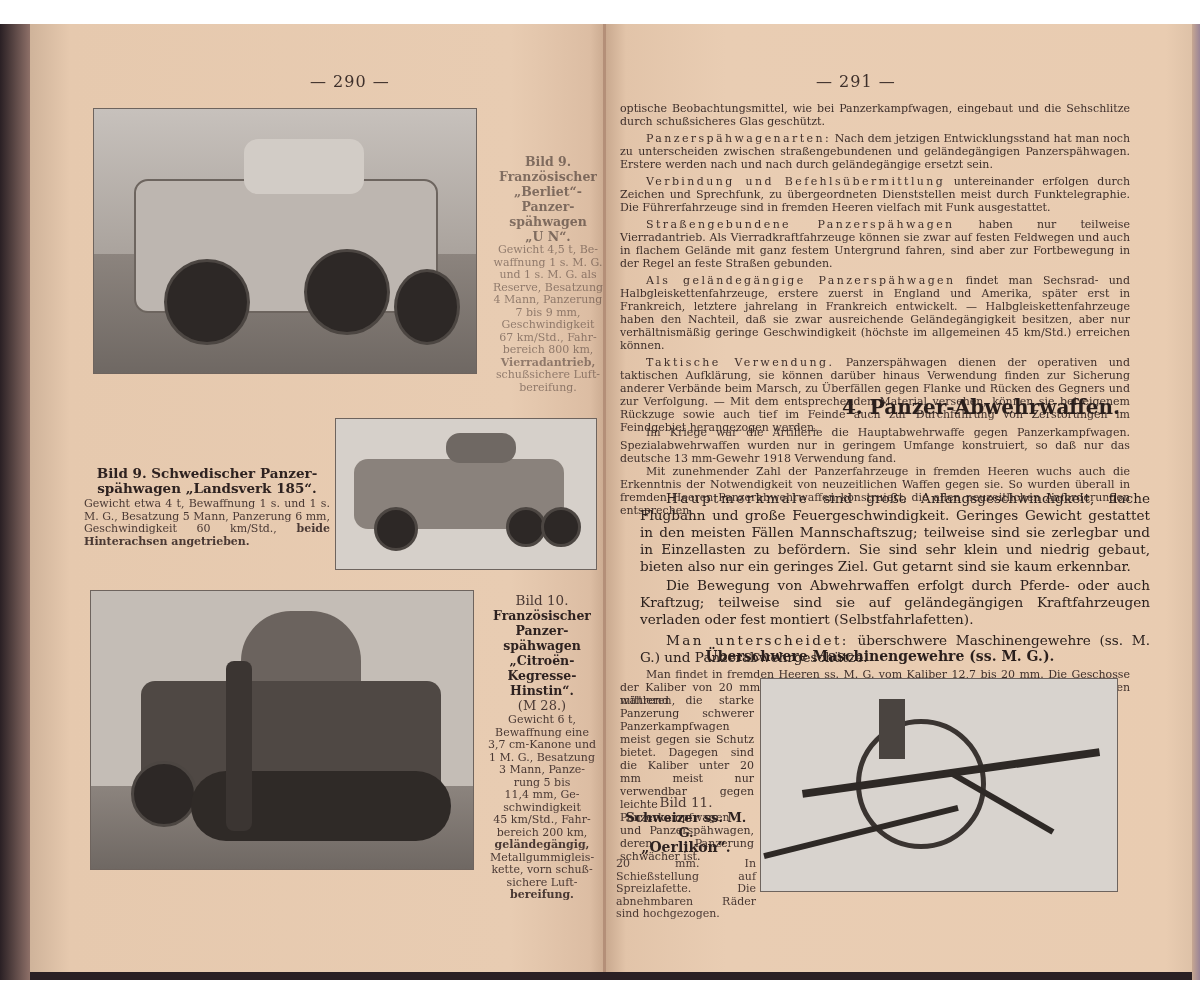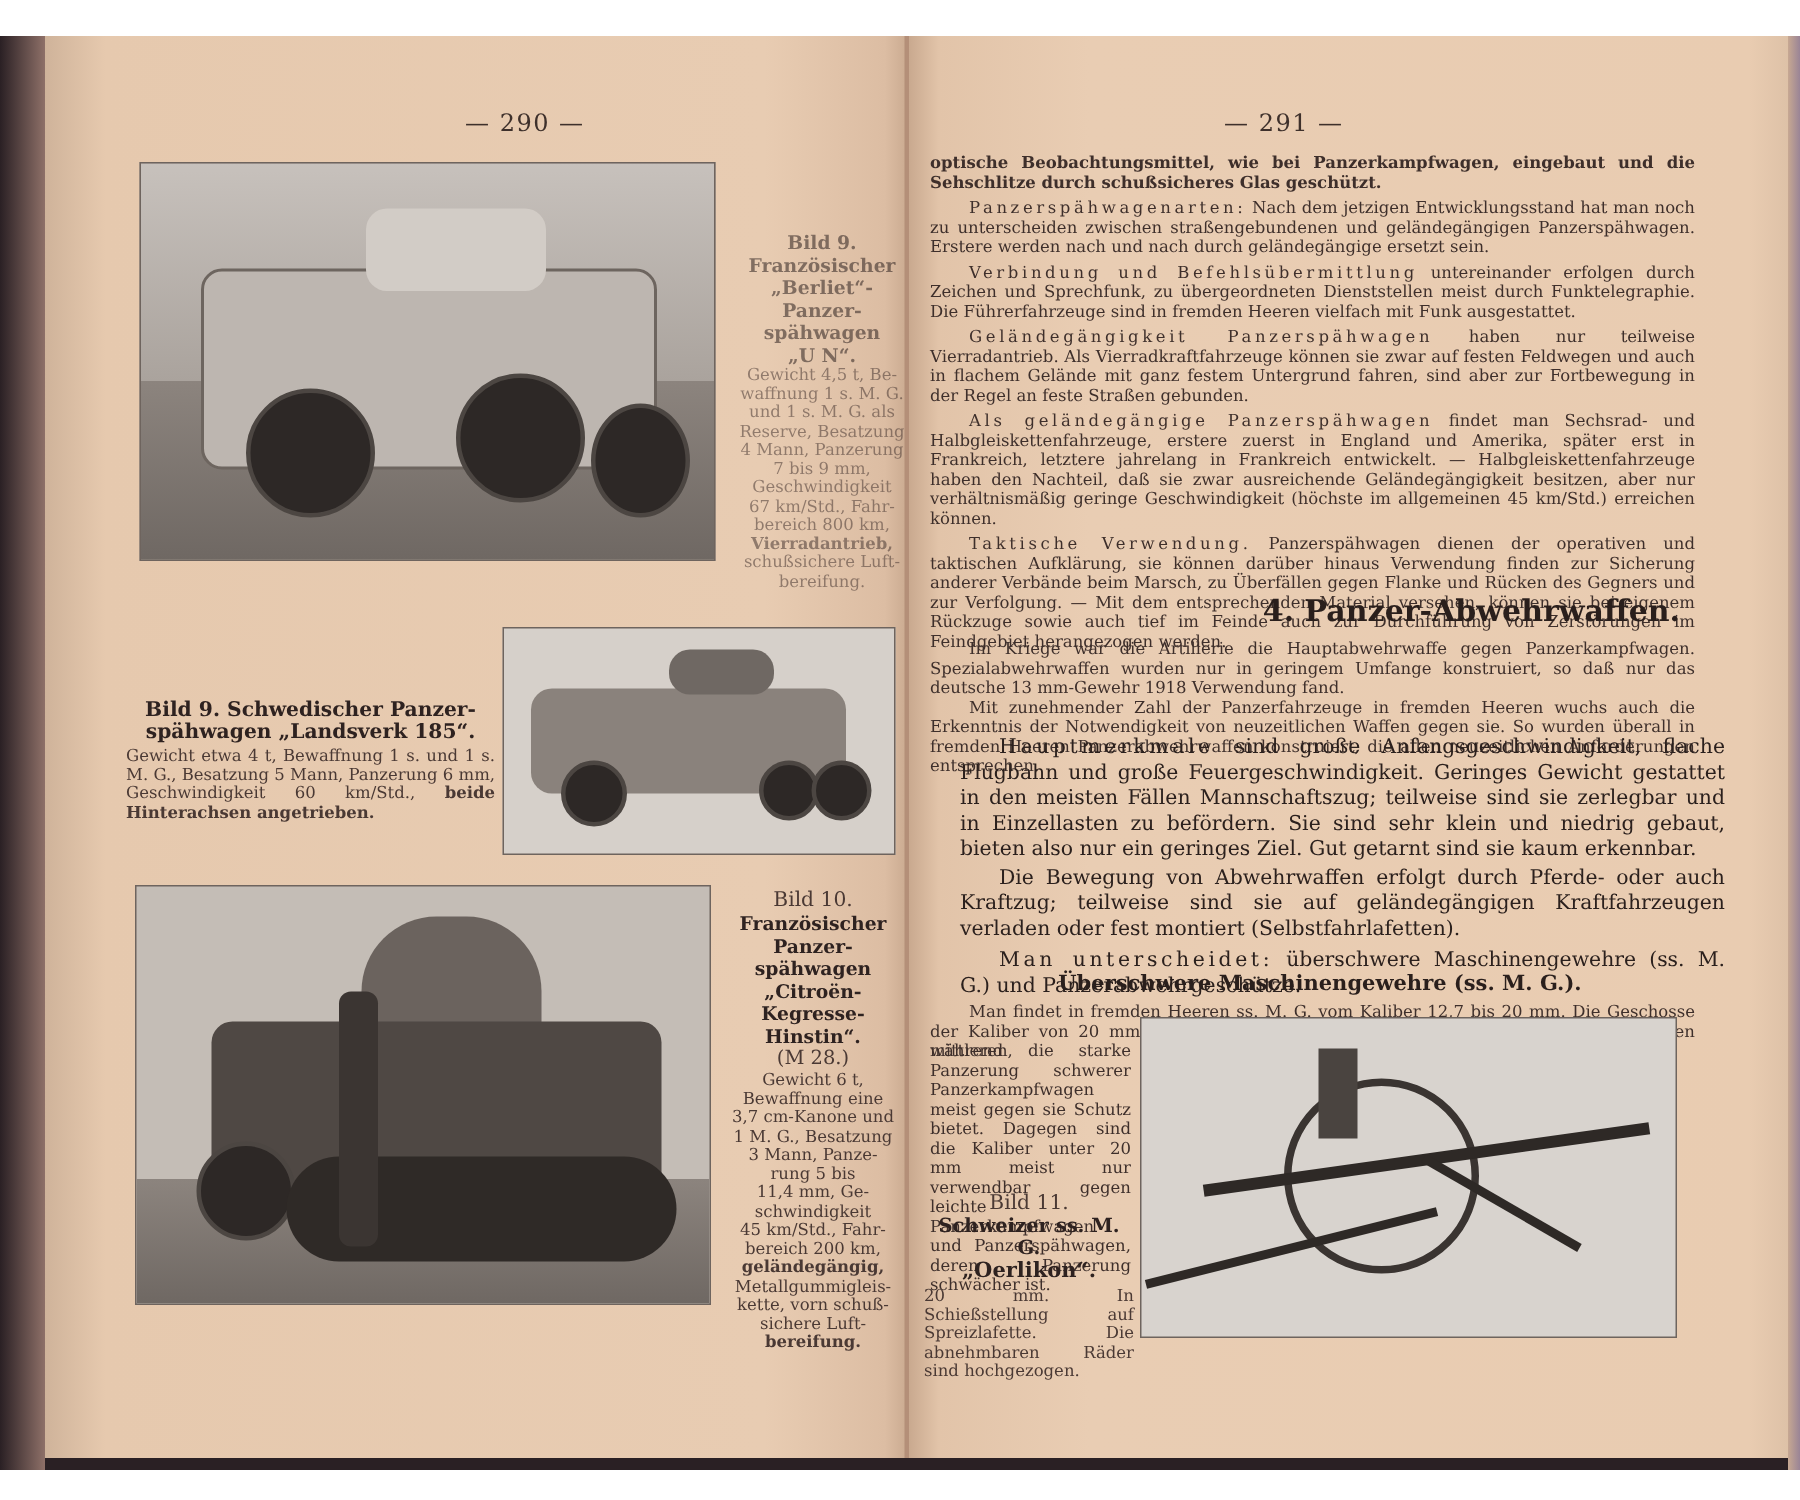--- a/index.html
+++ b/index.html
@@ -117,24 +117,24 @@
       <div class="b">bereifung.</div>
     </div>
   </div>
 
   <div class="gutter"></div>
 
   <div class="page page-right">
     <div class="pagenum" style="left:210px;">— 291 —</div>
 
     <div class="txt" style="left:14px;top:78px;width:510px;">
-      <p style="text-indent:0;font-weight:bold;"><span>optische Beobachtungsmittel, wie bei Panzerkampfwagen, eingebaut und die Sehschlitze durch schußsicheres Glas geschützt.</span></p>
+      <p style="text-indent:0;"><span>optische Beobachtungsmittel, wie bei Panzerkampfwagen, eingebaut und die Sehschlitze durch schußsicheres Glas geschützt.</span></p>
       <p style="margin-top:4px;"><span class="sp">Panzerspähwagenarten:</span><span> Nach dem jetzigen Entwicklungsstand hat man noch zu unterscheiden zwischen straßengebundenen und geländegängigen Panzerspähwagen. Erstere werden nach und nach durch geländegängige ersetzt sein.</span></p>
       <p style="margin-top:4px;"><span class="sp">Verbindung und Befehlsübermittlung</span><span> untereinander erfolgen durch Zeichen und Sprechfunk, zu übergeordneten Dienststellen meist durch Funktelegraphie. Die Führerfahrzeuge sind in fremden Heeren vielfach mit Funk ausgestattet.</span></p>
-      <p style="margin-top:4px;"><span class="sp">Geländegängigkeit Panzerspähwagen</span><span> haben nur teilweise Vierradantrieb. Als Vierradkraftfahrzeuge können sie zwar auf festen Feldwegen und auch in flachem Gelände mit ganz festem Untergrund fahren, sind aber zur Fortbewegung in der Regel an feste Straßen gebunden.</span></p>
+      <p style="margin-top:4px;"><span class="sp">Straßengebundene Panzerspähwagen</span><span> haben nur teilweise Vierradantrieb. Als Vierradkraftfahrzeuge können sie zwar auf festen Feldwegen und auch in flachem Gelände mit ganz festem Untergrund fahren, sind aber zur Fortbewegung in der Regel an feste Straßen gebunden.</span></p>
       <p style="margin-top:4px;"><span class="sp">Als geländegängige Panzerspähwagen</span><span> findet man Sechsrad- und Halbgleiskettenfahrzeuge, erstere zuerst in England und Amerika, später erst in Frankreich, letztere jahrelang in Frankreich entwickelt. — Halbgleiskettenfahrzeuge haben den Nachteil, daß sie zwar ausreichende Geländegängigkeit besitzen, aber nur verhältnismäßig geringe Geschwindigkeit (höchste im allgemeinen 45 km/Std.) erreichen können.</span></p>
       <p style="margin-top:4px;"><span class="sp">Taktische Verwendung.</span><span> Panzerspähwagen dienen der operativen und taktischen Aufklärung, sie können darüber hinaus Verwendung finden zur Sicherung anderer Verbände beim Marsch, zu Überfällen gegen Flanke und Rücken des Gegners und zur Verfolgung. — Mit dem entsprechenden Material versehen, können sie bei eigenem Rückzuge sowie auch tief im Feinde auch zur Durchführung von Zerstörungen im Feindgebiet herangezogen werden.</span></p>
     </div>
   </div>
 
   <div class="h2">4. Panzer-Abwehrwaffen.</div>
 
   <div class="txt" style="left:620px;top:402px;width:510px;">
     <p>Im Kriege war die Artillerie die Hauptabwehrwaffe gegen Panzerkampfwagen. Spezialabwehrwaffen wurden nur in geringem Umfange konstruiert, so daß nur das deutsche 13 mm-Gewehr 1918 Verwendung fand.</p>
     <p>Mit zunehmender Zahl der Panzerfahrzeuge in fremden Heeren wuchs auch die Erkenntnis der Notwendigkeit von neuzeitlichen Waffen gegen sie. So wurden überall in fremden Heeren Panzerabwehrwaffen konstruiert, die allen neuzeitlichen Anforderungen entsprechen.</p>

